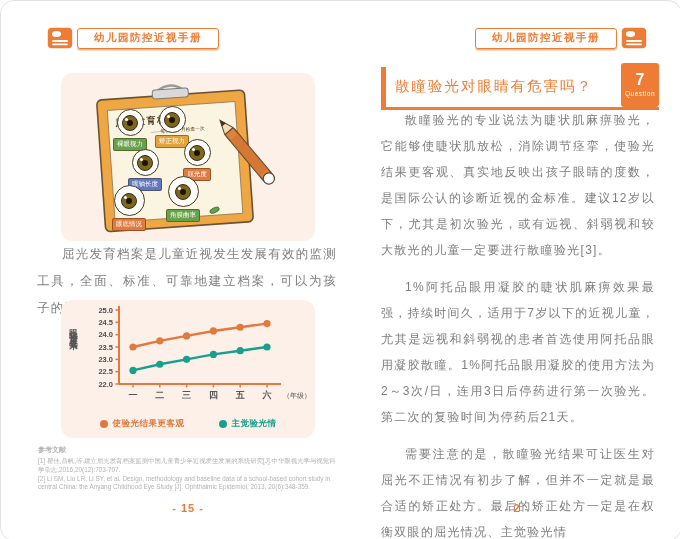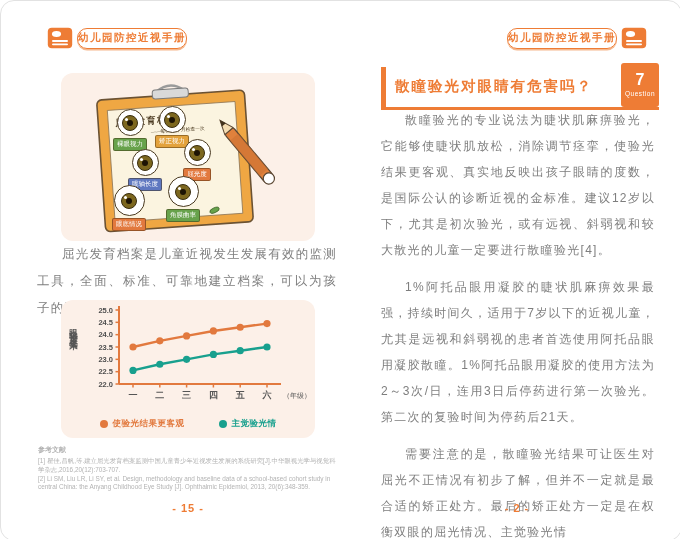--- a/index.html
+++ b/index.html
@@ -1,21 +1,21 @@
 <!DOCTYPE html>
 <html><head>
 <meta charset="utf-8">
 <style>
   html,body{margin:0;padding:0;background:#fff;}
   .canvas{position:relative;width:680px;height:539px;background:#fff;border:1px solid #e2e2e2;
           border-radius:14px;overflow:hidden;font-family:"Liberation Sans",sans-serif;}
   
   .hdr{position:absolute;top:26px;display:flex;align-items:center;gap:4px;}
   .hdr.left{left:46px;} .hdr.right{right:34px;flex-direction:row-reverse;}
-  .hdr-pill{border:1.6px solid #ee7c35;border-radius:10px;padding:2px 0 3px;
+  .hdr-pill{border:1.6px solid #ee7c35;border-radius:3px;padding:2px 16px 3px;
             font-size:10.5px;font-weight:bold;color:#ee7c35;letter-spacing:1.5px;
             box-shadow:0 1.5px 0 #f5b88e;white-space:nowrap;}
   .book-ic{width:26px;height:22px;}
   
   .card{position:absolute;background:#fcf0e8;border-radius:12px;}
   .illu-card{left:60px;top:72px;width:254px;height:168px;}
   .illu-svg{position:absolute;left:0;top:0;}
   .eyeball{position:absolute;width:42px;text-align:center;line-height:0;}
   .eye{width:25px;height:25px;margin:0 auto;background:#fff;border:1.6px solid #49391f;
        border-radius:50%;position:relative;}
@@ -50,21 +50,21 @@
   .refs-head{font-size:7px;font-weight:bold;margin-bottom:2px;}
   .ref-item{font-size:6.4px;line-height:8.8px;}
   .pagenum{position:absolute;top:501px;font-size:11px;font-weight:bold;color:#ee7c35;
            letter-spacing:1px;text-align:center;}
   .pagenum.l{left:0;width:374px;} .pagenum.r{left:380px;width:272px;}
   
   .title-block{position:absolute;left:380px;top:64px;width:278px;height:42px;
                border-bottom:3px solid #ee7c35;}
   .title-tab{position:absolute;left:0;top:2px;width:5px;height:40px;background:#ee7c35;}
   .q-title{position:absolute;left:14px;top:0;height:42px;display:flex;align-items:center;
-           font-size:14.5px;font-weight:bold;color:#ee7c35;letter-spacing:2px;margin:0;}
+           font-size:14.5px;font-weight:normal;color:#ee7c35;letter-spacing:2px;margin:0;}
   .q-box{position:absolute;right:0;top:-2px;width:38px;height:44px;background:#ee7c35;
          border-radius:3px;color:#fff;text-align:center;}
   .q-num{font-size:16px;font-weight:bold;line-height:1;margin-top:9px;}
   .q-lbl{font-size:6.5px;margin-top:2px;letter-spacing:.5px;}
   .right-paras{position:absolute;left:380px;top:106px;width:274px;}
   .body-para{margin:0 0 11px 0;font-size:12px;line-height:26px;letter-spacing:1.3px;color:#7e7e7e;
              text-align:justify;text-indent:2em;}
 </style>
 </head>
 <body>
@@ -242,19 +242,19 @@
   <div class="title-block">
     <div class="title-tab"></div>
     <h2 class="q-title">散瞳验光对眼睛有危害吗？</h2>
     <div class="q-box">
       <div class="q-num">7</div>
       <div class="q-lbl">Question</div>
     </div>
   </div>
 
   <div class="right-paras" id="right-paras">
-      <p class="body-para">散瞳验光的专业说法为睫状肌麻痹验光，它能够使睫状肌放松，消除调节痉挛，使验光结果更客观、真实地反映出孩子眼睛的度数，是国际公认的诊断近视的金标准。建议12岁以下，尤其是初次验光，或有远视、斜弱视和较大散光的儿童一定要进行散瞳验光[4]。</p>
+      <p class="body-para">散瞳验光的专业说法为睫状肌麻痹验光，它能够使睫状肌放松，消除调节痉挛，使验光结果更客观、真实地反映出孩子眼睛的度数，是国际公认的诊断近视的金标准。建议12岁以下，尤其是初次验光，或有远视、斜弱视和较大散光的儿童一定要进行散瞳验光[3]。</p>
       <p class="body-para">1%阿托品眼用凝胶的睫状肌麻痹效果最强，持续时间久，适用于7岁以下的近视儿童，尤其是远视和斜弱视的患者首选使用阿托品眼用凝胶散瞳。1%阿托品眼用凝胶的使用方法为2～3次/日，连用3日后停药进行第一次验光。第二次的复验时间为停药后21天。</p>
       <p class="body-para">需要注意的是，散瞳验光结果可让医生对屈光不正情况有初步了解，但并不一定就是最合适的矫正处方。最后的矫正处方一定是在权衡双眼的屈光情况、主觉验光情</p>
     </div>
 
   <div class="pagenum r">- 2 -</div>
 </div>
 
 </body></html>

